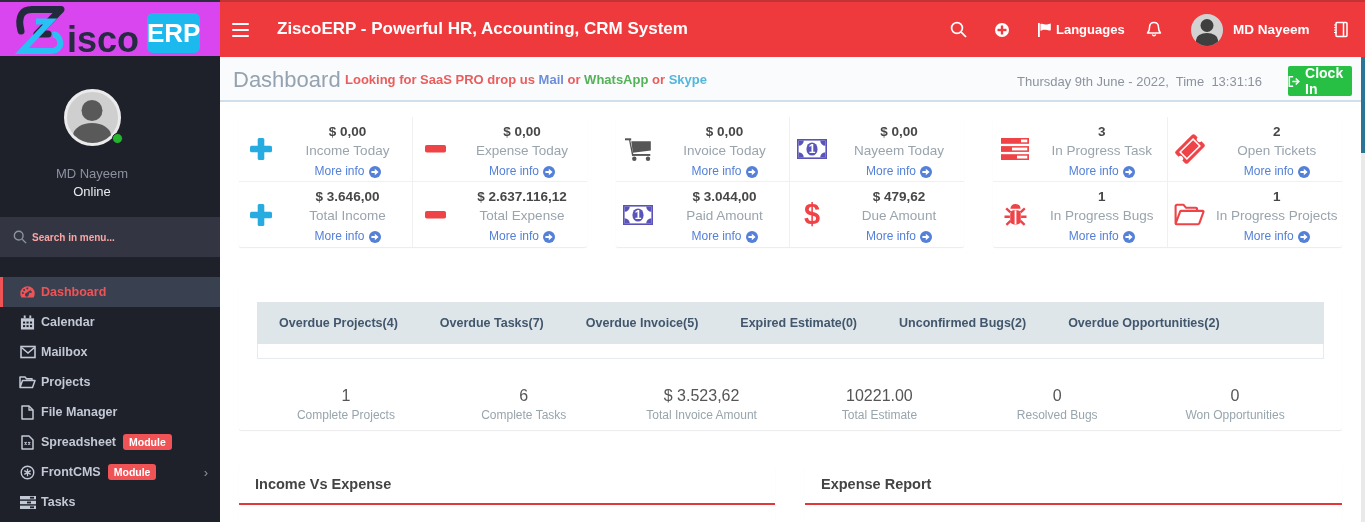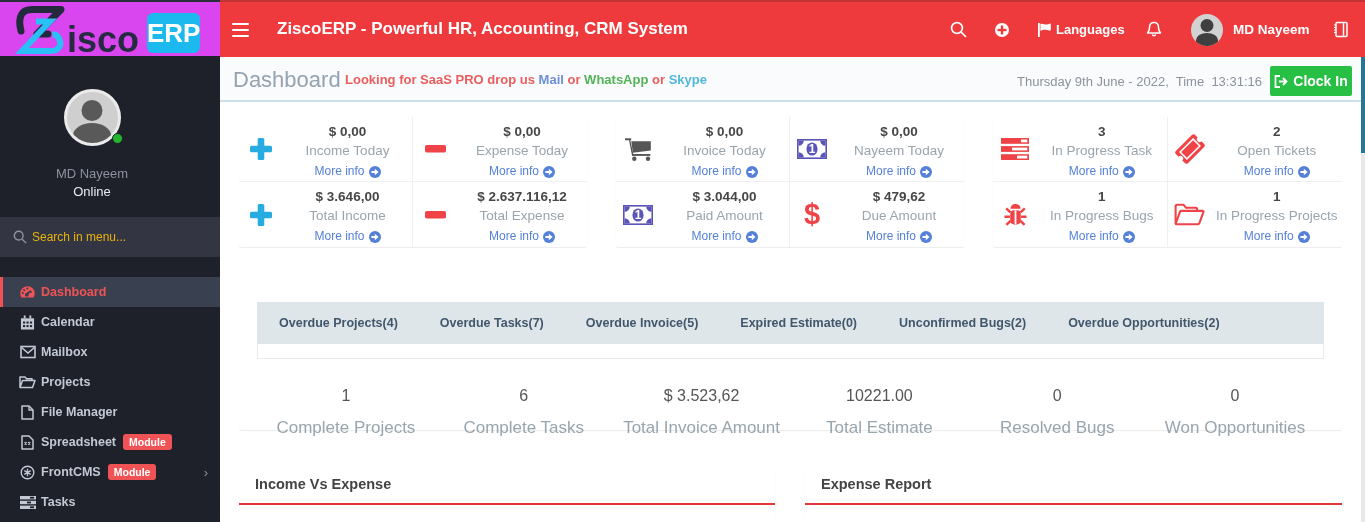--- a/index.html
+++ b/index.html
@@ -20,21 +20,21 @@
 .avatar-wrap { position:relative; width:57px; height:57px; margin:0 auto; }
 .avatar { width:57px; height:57px; border-radius:50%; background:#cfcfcf; border:3px solid #ebebeb; position:relative; overflow:hidden; }
 .avatar .head { position:absolute; left:50%; top:8px; transform:translateX(-50%); width:21px; height:21px; border-radius:50%; background:#595959; }
 .avatar .bodyy { position:absolute; left:50%; top:31px; transform:translateX(-50%); width:38px; height:25px; border-radius:50% 50% 0 0; background:#595959; }
 .gdot { position:absolute; right:-2px; bottom:2px; width:11px; height:11px; border-radius:50%; background:#23b52b; border:1px solid #1e202a; }
 .pname { margin-top:20px; color:#8b919e; font-size:13px; line-height:15px; }
 .ponline { margin-top:3px; color:#e8ebf0; font-size:13px; line-height:15px; }
 
 .search { position:absolute; top:217px; left:0; width:220px; height:40px; background:#333642; display:flex; align-items:center; }
 .search svg { margin-left:13px; }
-.search span { color:#eab308; font-size:12px; margin-left:5px; }
+.search span { color:#fca5a5; font-size:10px; margin-left:5px;font-weight:bold; }
 
 .menu { position:absolute; top:277px; left:0; width:220px; list-style:none; }
 .menu li { height:30px; display:flex; align-items:center; color:#c2c9d4; font-size:12.5px; font-weight:700; position:relative; }
 .menu li .mi { width:25px; margin-left:15px; display:flex; justify-content:center; align-items:center; flex:none; }
 .menu li .mt { margin-left:1px; }
 .menu li.active { background:#394050; color:#f05356; border-left:3px solid #f05356; }
 .menu li.active .mi { margin-left:12px; }
 .badge { background:#f05356; color:#fff; font-size:10.5px; font-weight:700; padding:2px 6px; border-radius:3px; margin-left:7px; }
 .chev { position:absolute; right:12px; color:#8d93a0; font-size:13px; font-weight:400; }
 
@@ -44,21 +44,21 @@
 .burger div { height:2.4px; background:#fff; margin-bottom:3.4px; border-radius:1px; }
 .tb-title { position:absolute; left:57px; top:17px; color:#fff; font-size:17px; font-weight:700; }
 .tb-ico { position:absolute; top:0; height:55px; display:flex; align-items:center; justify-content:center; color:#fff; }
 
 
 .pagehead { position:absolute; left:220px; top:57px; right:0; height:45px; background:#f9fbfd; border-bottom:2px solid #cfe0ea; z-index:30; }
 .ph-title { position:absolute; left:13px; top:10px; font-size:22px; font-weight:300; color:#95a2af; }
 .ph-sub { position:absolute; left:125px; top:15px; font-size:13px; font-weight:700; color:#ea5d5c; }
 .ph-sub .mail { color:#6d8ed8; } .ph-sub .wa { color:#54b257; } .ph-sub .sk { color:#53b7dc; }
 .ph-date { position:absolute; right:103px; top:17px; font-size:13px; color:#8d939c; }
-.clockin { position:absolute; right:13px; top:9px; width:82px; height:30px; background:#28bf45; color:#fff; font-size:14px; font-weight:700; display:flex; align-items:center; justify-content:center; border-radius:2px; gap:5px; }
+.clockin { position:absolute; right:13px; top:9px; width:64px; height:30px; background:#28bf45; color:#fff; font-size:14px; font-weight:700; display:flex; align-items:center; justify-content:center; border-radius:2px; gap:5px; }
 
 
 .content { position:absolute; left:220px; top:102px; right:0; bottom:0; background:#ffffff; }
 
 .card { position:absolute; background:#fff; border-radius:2px; box-shadow:0 1px 1px rgba(0,0,0,0.08); }
 .r1 { top:15px; height:130px; }
 .c1 { left:19px; width:348px; }
 .c2 { left:396px; width:348px; }
 .c3 { left:773px; width:349px; }
 .grid2 { display:grid; grid-template-columns:1fr 1fr; grid-template-rows:65px 65px; }
@@ -74,21 +74,21 @@
 
 
 .tabcard { top:181.5px; left:19px; width:1103px; height:146px; padding:18px; }
 .tabbar { height:42px; background:#dee6ea; display:flex; align-items:center; }
 .tabbar span { font-size:12.5px; font-weight:700; color:#42566c; padding:0 21px; }
 .tabbar span:first-child { padding-left:22px; }
 .emptyrow { height:15px; border:1px solid #e7ebee; border-top:none; }
 .stats { display:flex; margin-top:28px; }
 .stat { flex:1; text-align:center; }
 .sv { font-size:16px; color:#555; }
-.sl { font-size:17px; color:#98a5ad; margin-top:13px; }
+.sl { font-size:12px; color:#98a5ad; margin-top:3px; }
 
 
 .r2 { top:363px; height:159px; }
 .b1 { left:19px; width:536px; }
 .b2 { left:585px; width:537px; }
 .bhead { height:40px; border-bottom:2px solid #e23639; display:flex; align-items:center; padding-left:16px; font-size:14.5px; font-weight:700; color:#444; }
 
 
 .sbtrack { position:absolute; right:0; top:57px; width:4px; bottom:0; background:#e9e9e9; z-index:70; }
 .sbthumb { position:absolute; right:0; top:57px; width:4px; height:96px; background:#2a7495; z-index:71; }

